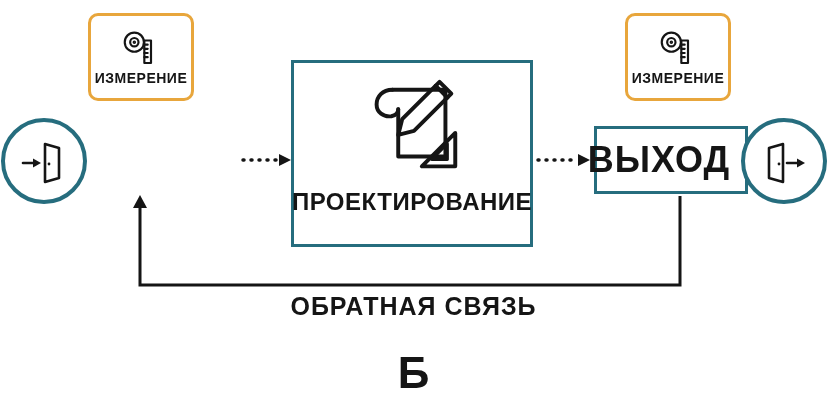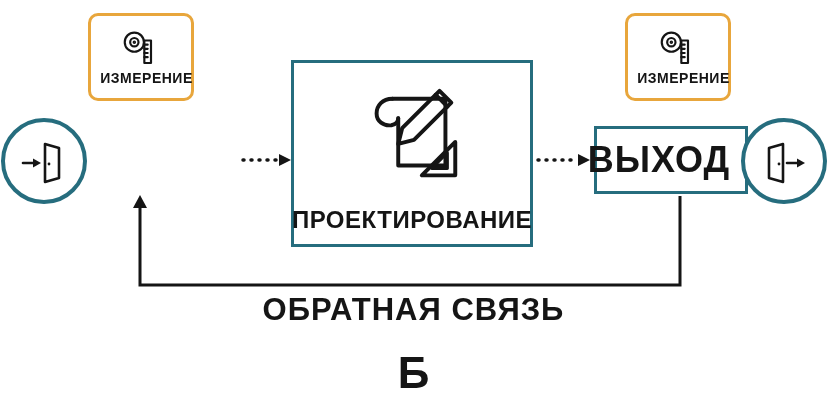--- a/index.html
+++ b/index.html
@@ -17,21 +17,21 @@
   
   .measure-box{
     position:absolute;top:13px;width:106px;height:88px;
     box-sizing:border-box;border:3px solid #e8a63c;border-radius:10px;
     background:#ffffff;
     display:flex;flex-direction:column;align-items:center;justify-content:center;
     gap:2px;
   }
   .measure-box.left{left:88px;}
   .measure-box.right{left:625px;}
-  .measure-label{font-size:14px;font-weight:700;letter-spacing:.5px;padding-left:11px;}
+  .measure-label{font-size:14px;font-weight:700;letter-spacing:.5px;}
 
   
   .io-box{
     position:absolute;top:126px;height:68px;box-sizing:border-box;
     border:3px solid #266d7e;background:#ffffff;
     display:flex;align-items:center;justify-content:center;
   }
   .io-box.input{left:80px;width:158px;padding-left:28px;}
   .io-box.output{left:594px;width:154px;padding-right:24px;}
   .io-label{font-size:36px;font-weight:700;letter-spacing:1px;}
@@ -43,28 +43,28 @@
     display:flex;align-items:center;justify-content:center;
   }
   .circle.left{left:1px;}
   .circle.right{left:741px;}
 
   
   .process-box{
     position:absolute;left:291px;top:60px;width:242px;height:187px;box-sizing:border-box;
     border:3px solid #266d7e;background:#ffffff;
     display:flex;flex-direction:column;align-items:center;justify-content:flex-end;
-    padding-bottom:10px;
+    padding-bottom:28px;
   }
   .process-box .icon-wrap{flex:1;display:flex;align-items:center;justify-content:center;padding-top:6px;}
   .process-label{font-size:24px;font-weight:700;letter-spacing:.5px;}
 
   .feedback-label{
     position:absolute;left:0;right:0;top:292px;text-align:center;
-    font-size:31px;font-weight:700;letter-spacing:1px;
+    font-size:25px;font-weight:700;letter-spacing:1px;
   }
   .caption{
     position:absolute;left:0;right:0;top:348px;text-align:center;
     font-size:44px;font-weight:800;
   }
 </style>
 </head>
 <body>
 
 <div class="canvas">

